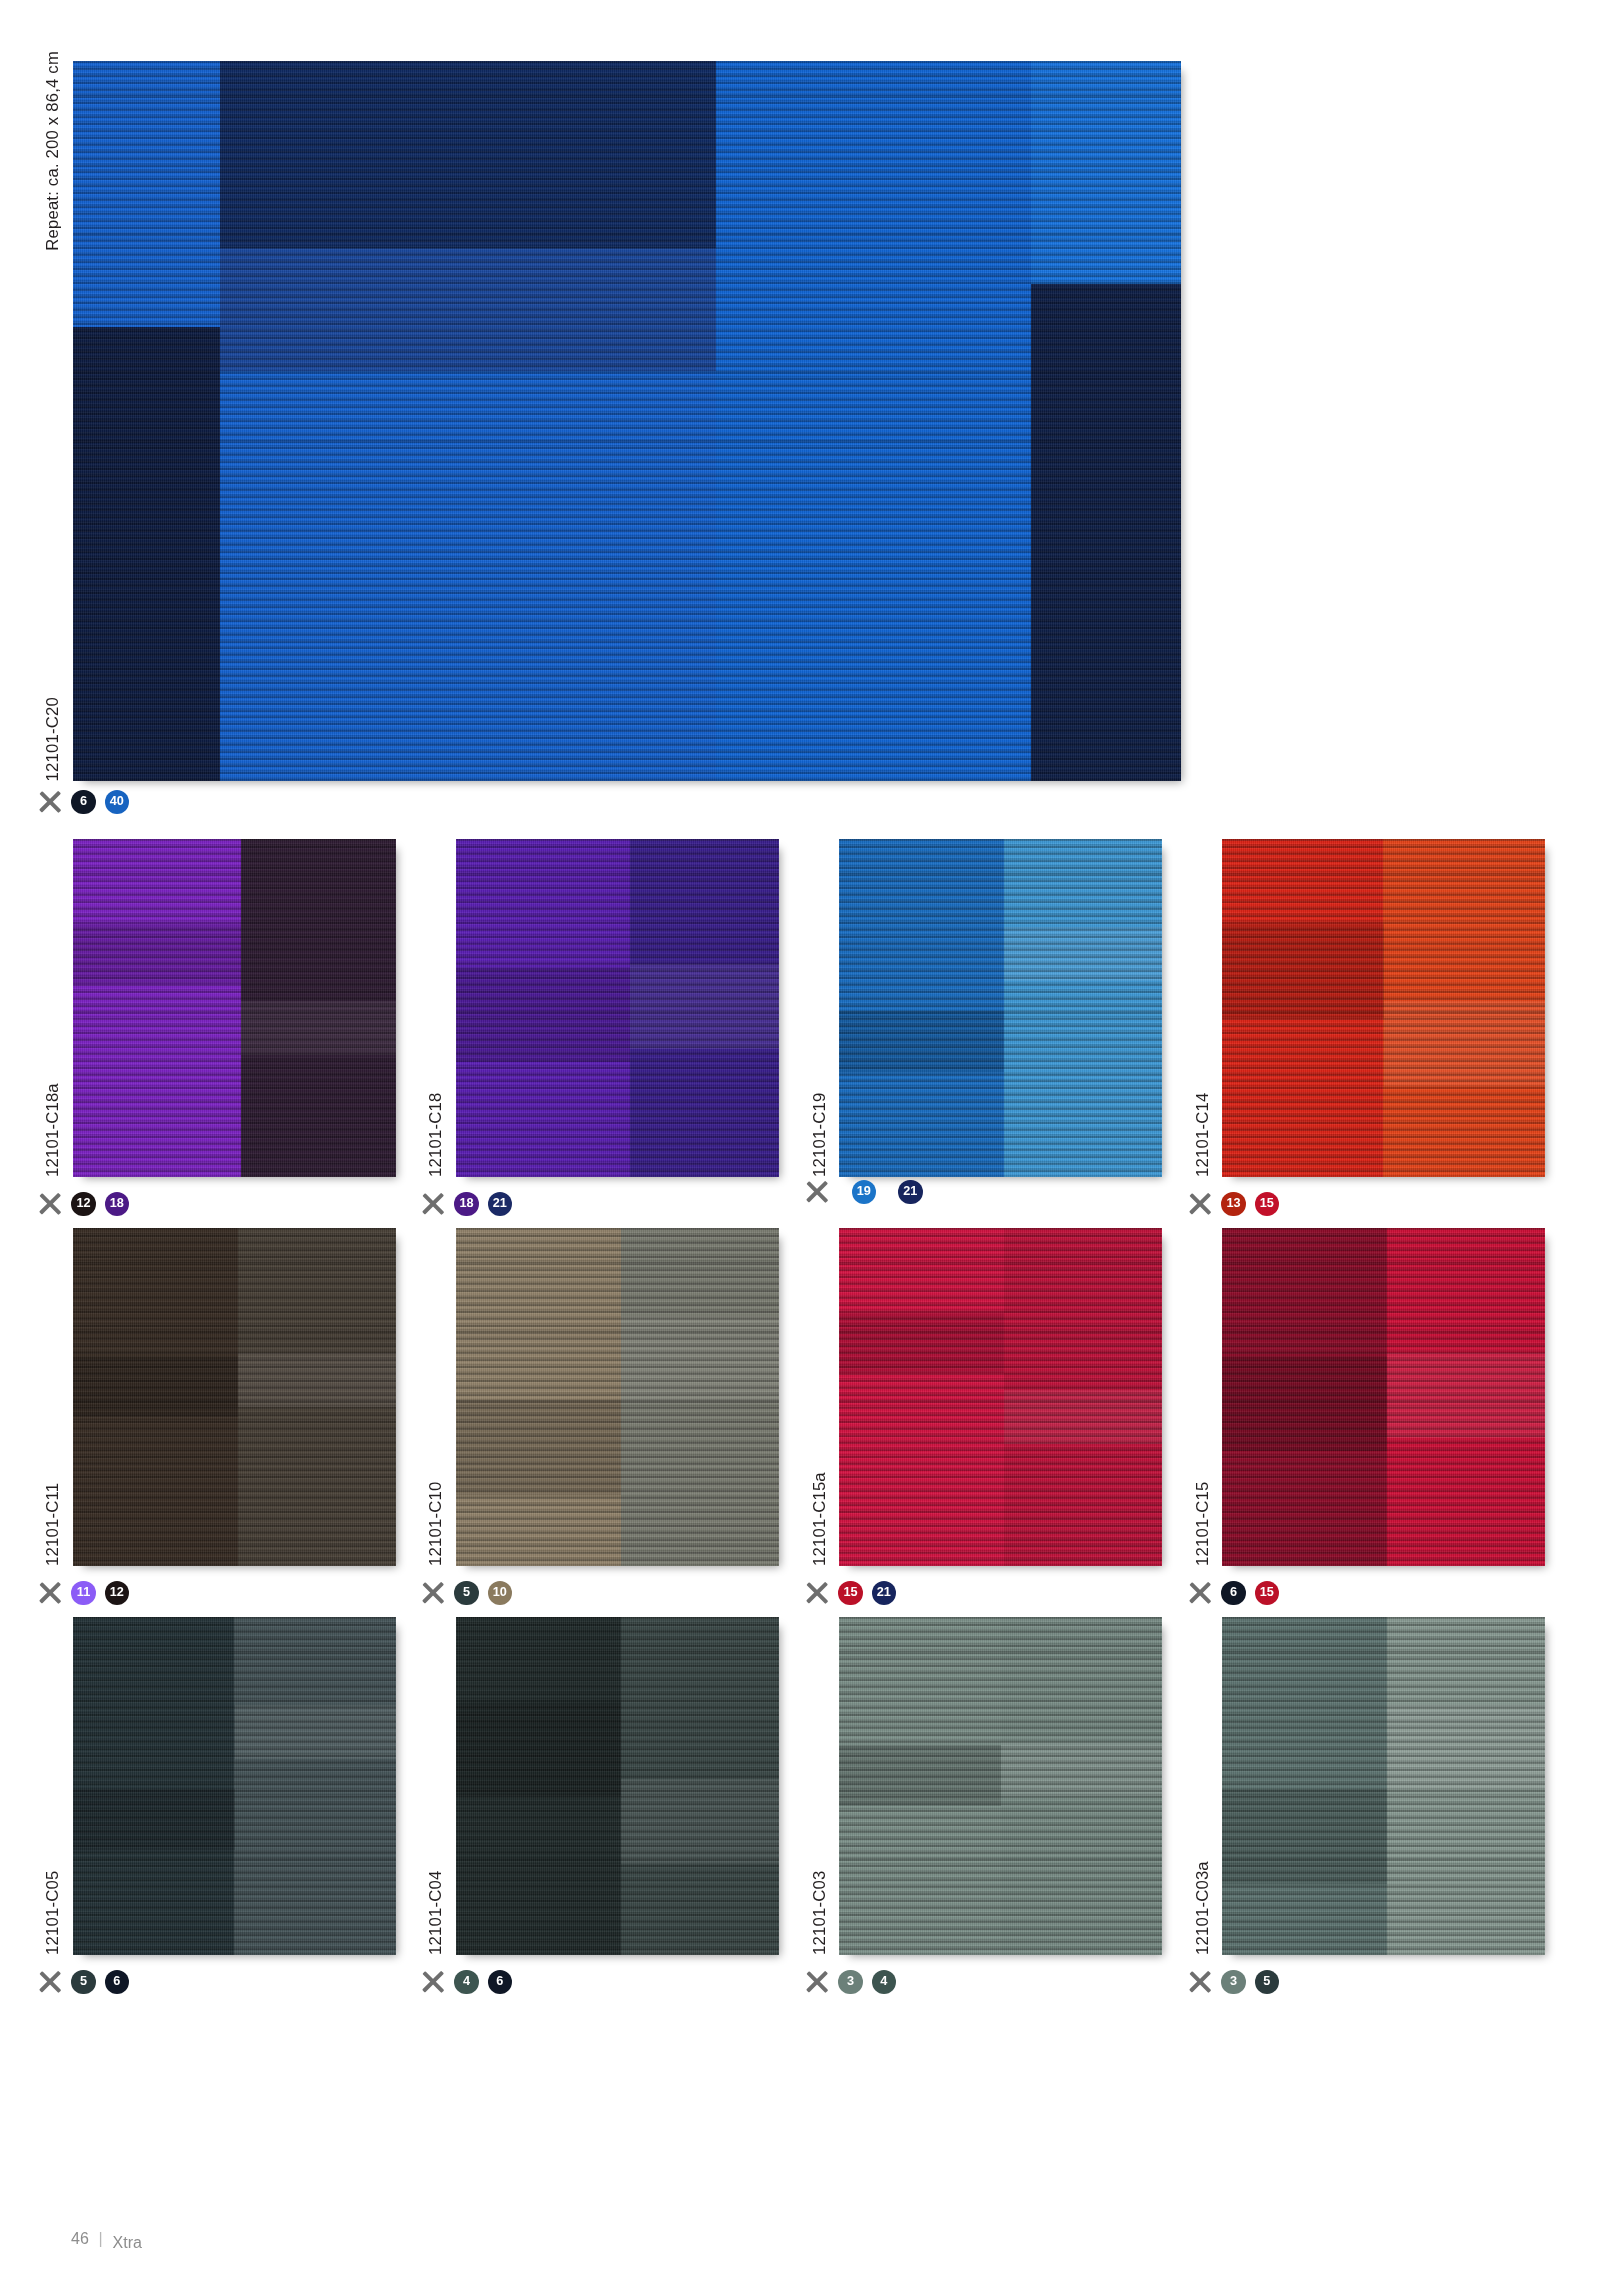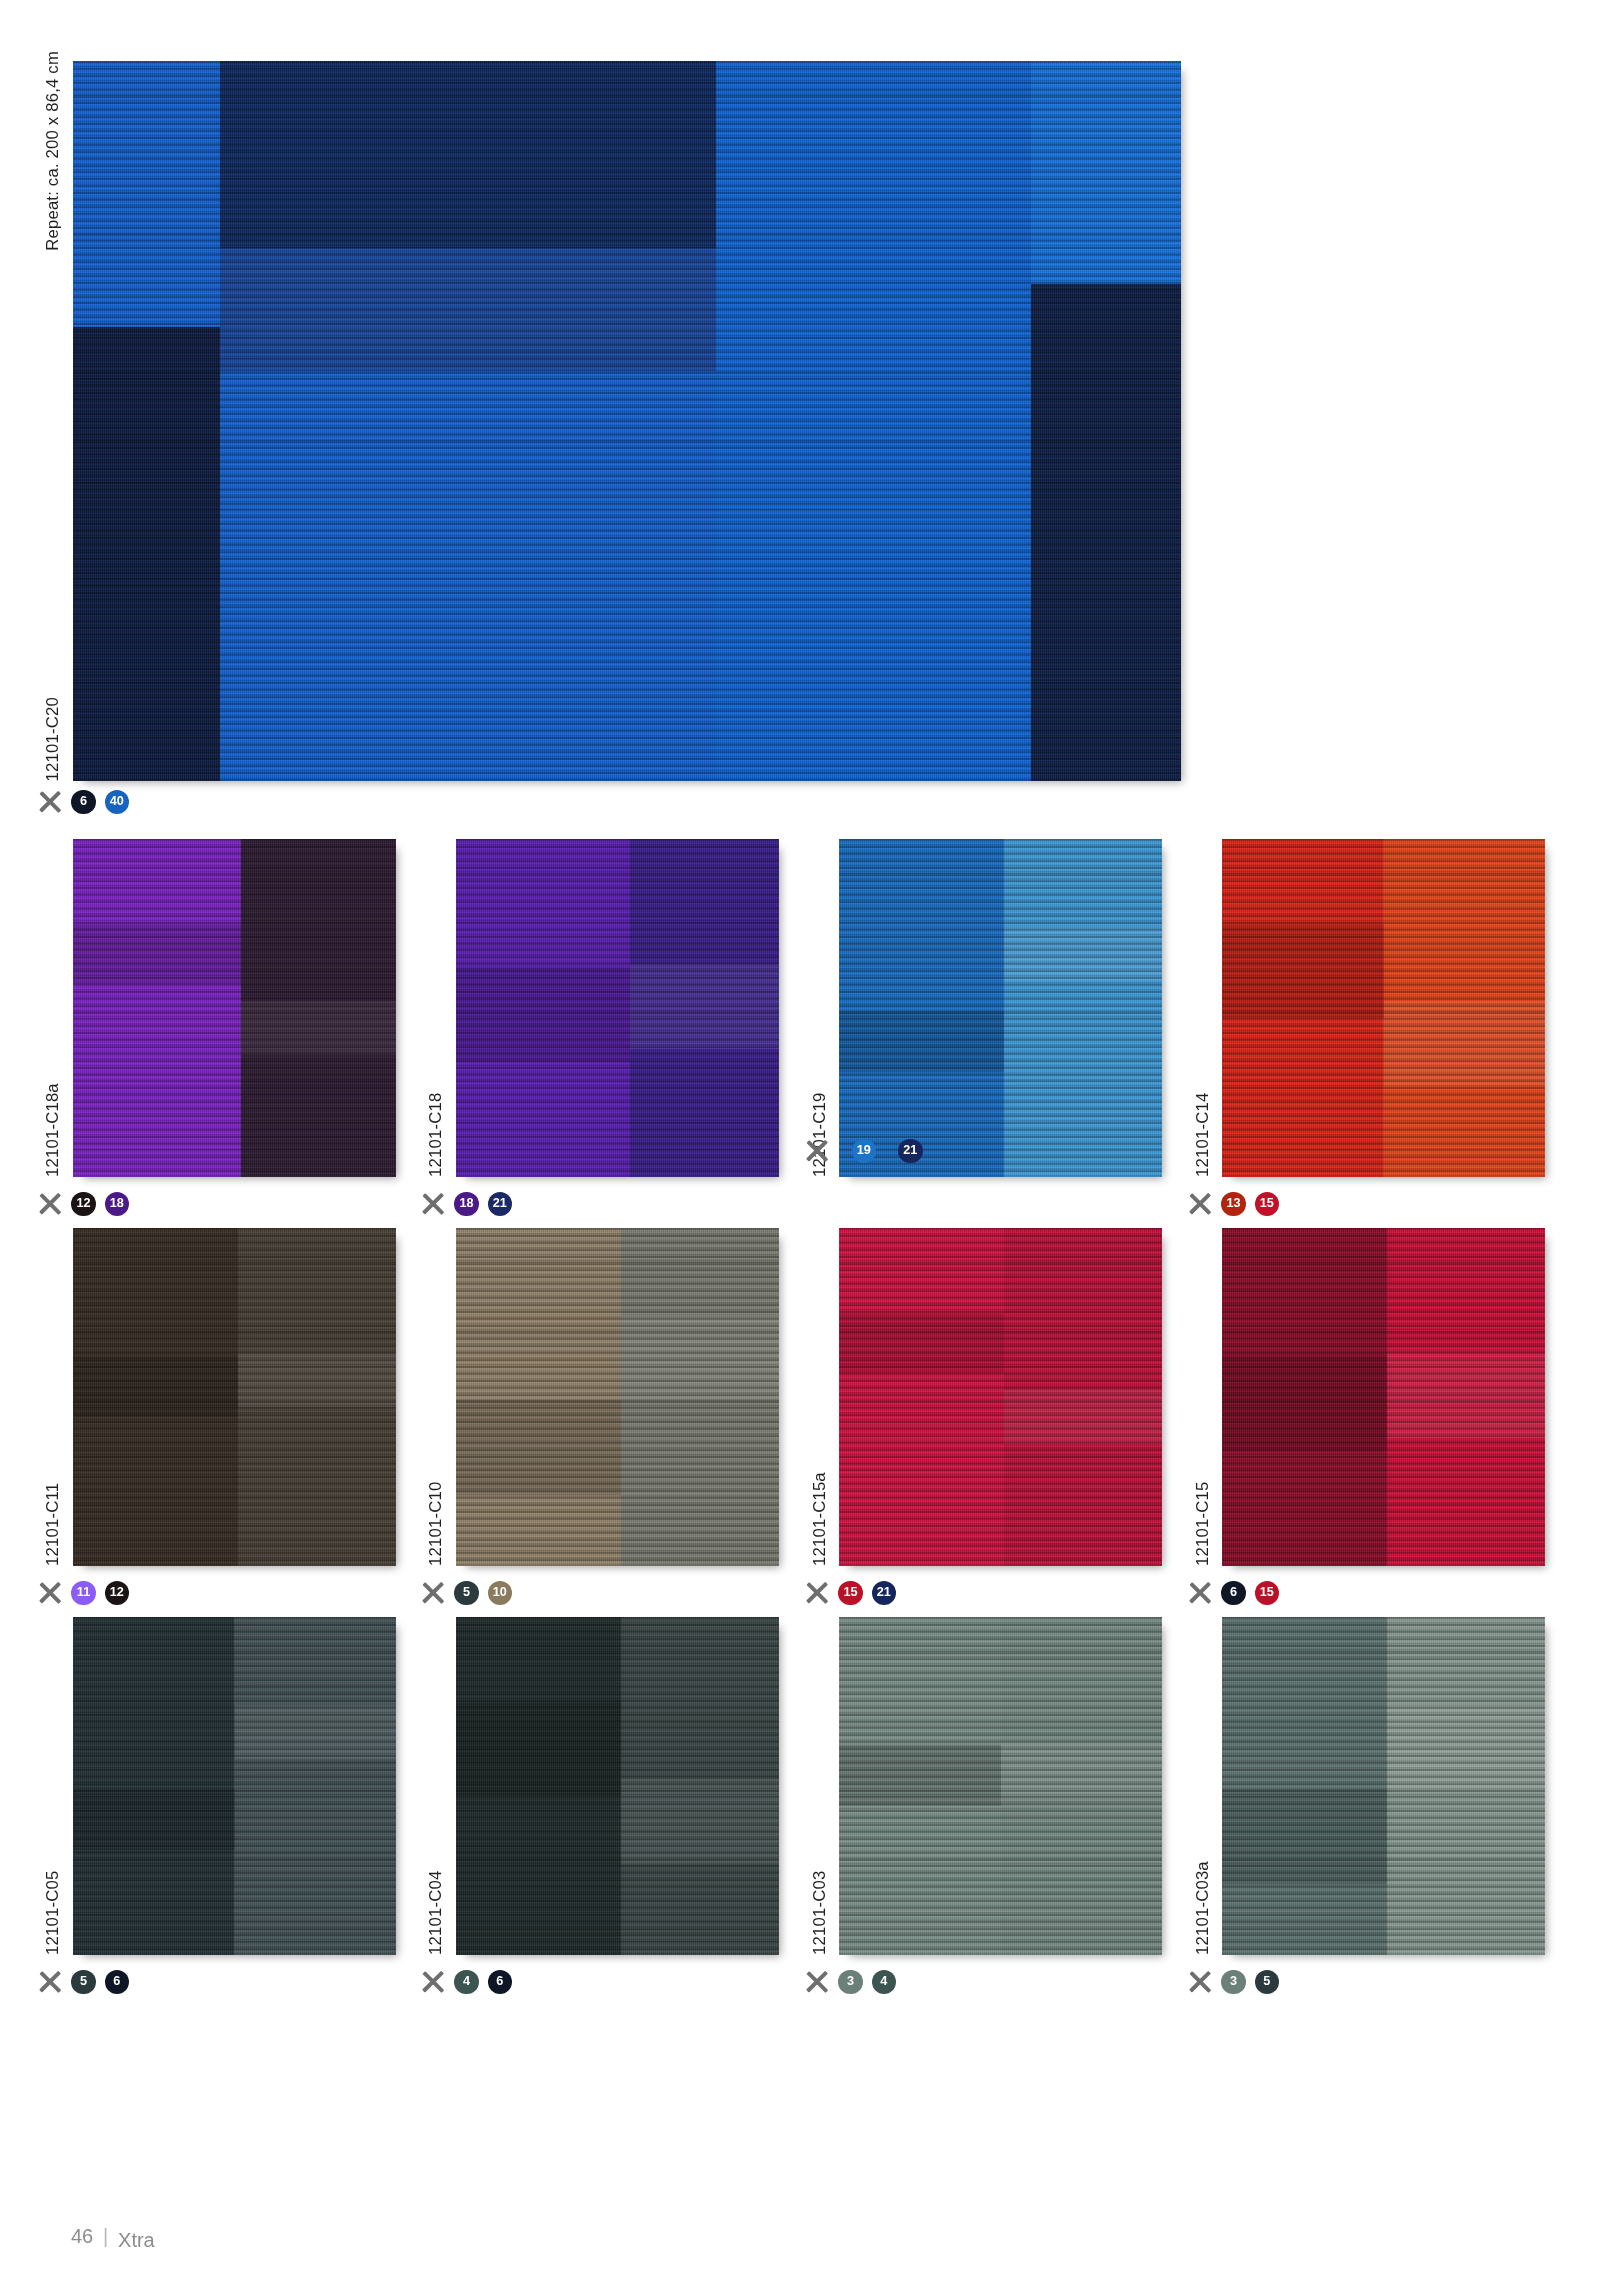--- a/index.html
+++ b/index.html
@@ -97,21 +97,21 @@
     justify-content: center;
     line-height: 1;
     flex: 0 0 auto;
   }
 
   
   .footer {
     position: absolute;
     left: 71px;
     bottom: 41px;
-    font-size: 20px;
+    font-size: 16px;
     color: #8d8d8d;
     display: flex;
     align-items: center;
     gap: 9.8px;
   }
   .footer .pg { color: #8d8d8d; }
   .footer .sep { color: #b7b7b7; }
   .footer .nm { color: #8d8d8d; margin-top: 8px; }
 
   
@@ -199,21 +199,21 @@
       <div class="dot" style="background: rgb(27, 42, 102);">21</div>
     </div>
     <div class="vlabel" style="position: absolute; left: 810px; top: 839px; height: 338px; display: flex; align-items: flex-end;">12101-C19</div>
     <div class="swatch" style="position: absolute; left: 839px; top: 839px; width: 323px; height: 338px;">
       <div class="tex" style="background: linear-gradient(to right, rgb(26, 111, 196) 0%, rgb(26, 111, 196) 51%, rgb(63, 155, 216) 51%, rgb(63, 155, 216) 100%);"></div>
       <div style="position: absolute; left: 0px; width: 51%; top: 51%; height: 18%; background: rgba(0, 0, 0, 0.16);"></div>
       <div style="position: absolute; right: 0px; width: 49%; top: 26%; height: 16%; background: rgba(255, 255, 255, 0.08);"></div>
       <div class="stripes"></div>
       <div class="noise"></div>
     </div>
-    <div class="legend" style="left: 804px; top: 1138px; gap: 22px;">
+    <div class="legend" style="left: 804px; top: 1179px; gap: 22px;">
       <div class="x-icon"></div>
       <div class="dot" style="background: rgb(27, 116, 200);">19</div>
       <div class="dot" style="background: rgb(23, 37, 94);">21</div>
     </div>
     <div class="vlabel" style="position: absolute; left: 1193px; top: 839px; height: 338px; display: flex; align-items: flex-end;">12101-C14</div>
     <div class="swatch" style="position: absolute; left: 1222px; top: 839px; width: 323px; height: 338px;">
       <div class="tex" style="background: linear-gradient(to right, rgb(222, 36, 23) 0%, rgb(222, 36, 23) 50%, rgb(232, 69, 26) 50%, rgb(232, 69, 26) 100%);"></div>
       <div style="position: absolute; left: 0px; width: 50%; top: 25%; height: 28%; background: rgba(0, 0, 0, 0.16);"></div>
       <div style="position: absolute; right: 0px; width: 50%; top: 48%; height: 25%; background: rgba(255, 255, 255, 0.08);"></div>
       <div class="stripes"></div>

